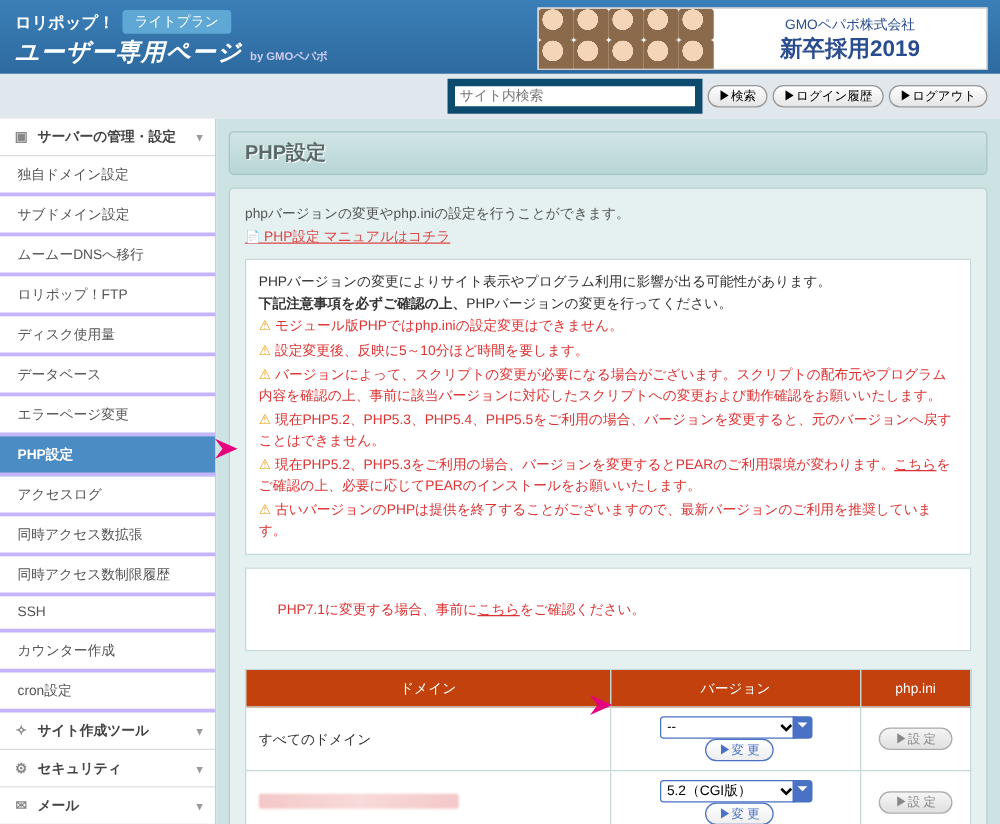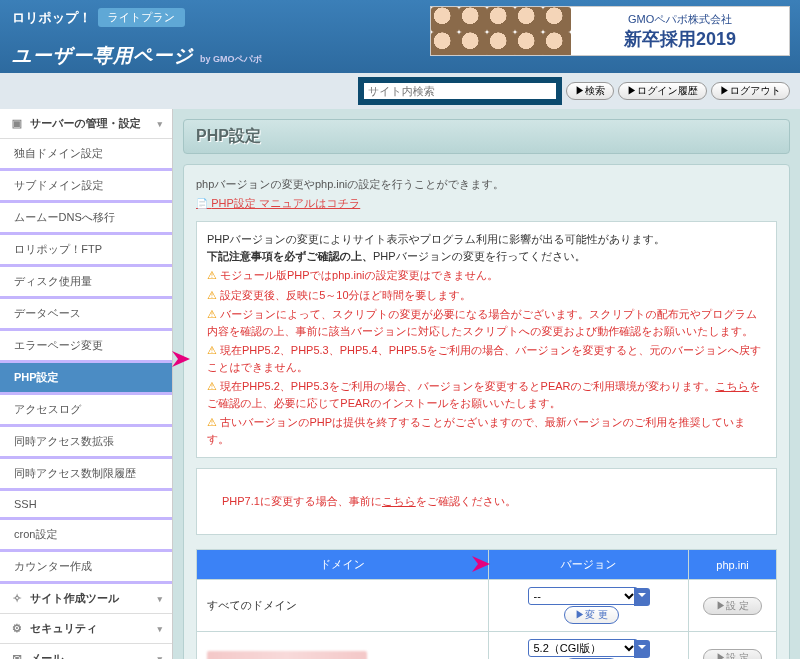--- a/index.html
+++ b/index.html
@@ -2,21 +2,21 @@
 <html><head>
 <meta charset="utf-8">
 <style>
 *{box-sizing:border-box;margin:0;padding:0;font-family:"Hiragino Kaku Gothic Pro","Meiryo",sans-serif}
 body{background:#e8f0f0;font-size:11px;color:#333}
 .page{width:800px;margin:0 auto;background:#fff}
 .header{background:linear-gradient(#3b7fb8,#2d6a9f);padding:8px 12px 4px;position:relative}
 .logo-area{display:flex;align-items:center;gap:6px}
 .logo{color:#fff;font-size:13px;font-weight:bold}
 .plan-badge{background:#5fa8d6;color:#fff;padding:2px 10px;border-radius:3px;font-size:11px}
-.subtitle{color:#fff;font-size:19px;font-weight:bold;font-style:italic;margin-top:16px;letter-spacing:1px}
+.subtitle{color:#fff;font-size:19px;font-weight:bold;font-style:italic;margin-top:2px;letter-spacing:1px}
 .subtitle-small{font-size:9px;color:#cce;font-style:normal;letter-spacing:0}
 .banner{position:absolute;right:10px;top:6px;width:360px;height:50px;background:#fff;border:1px solid #ccc;display:flex;align-items:center;overflow:hidden}
 .banner-faces{width:140px;height:100%;display:flex;flex-wrap:wrap}
 .face{width:28px;height:25px;background:radial-gradient(circle at 40% 35%,#f4d5b8 35%,#8a6a4a 36%);border-radius:3px;margin:0}
 .banner-text{flex:1;text-align:center}
 .banner-text .company{font-size:11px;color:#2a4d8f}
 .banner-text .title{font-size:18px;color:#2a4d8f;font-weight:bold}
 .topbar{background:#e0e8ee;padding:4px 10px;display:flex;justify-content:flex-end;gap:4px;align-items:center}
 .search-input{width:204px;padding:2px 4px;border:6px solid #0c4a6e;font-size:11px}
 .btn-small{background:linear-gradient(#fff,#e5e5e5);border:1px solid #999;border-radius:10px;padding:1px 8px;font-size:10px;cursor:pointer}
@@ -36,21 +36,21 @@
 .manual-link::before{content:"📄 ";font-size:10px}
 .warning-box{background:#fff;border:1px solid #c5d8d8;padding:10px;margin-top:10px;font-size:11px}
 .warning-head{color:#333;margin-bottom:2px}
 .warning-head strong{font-weight:bold}
 .warn-line{color:#d33;padding-left:0;margin-top:3px;line-height:1.5}
 .warn-line::before{content:"⚠ ";color:#e90}
 .warn-line a{color:#d33;text-decoration:underline}
 .note-box{background:#fff;border:1px solid #c5d8d8;padding:25px;margin-top:10px;font-size:11px;color:#d33}
 .note-box a{color:#d33;text-decoration:underline}
 .table{width:100%;margin-top:14px;border-collapse:collapse;background:#fff;font-size:11px}
-.table th{background:#3b82f6;color:#fff;padding:7px;text-align:center;border:1px solid #c5d8d8;font-weight:normal}
+.table th{background:#c2410c;color:#fff;padding:7px;text-align:center;border:1px solid #c5d8d8;font-weight:normal}
 .table td{padding:7px 10px;border:1px solid #c5d8d8;vertical-align:middle}
 .table td.version-cell{text-align:center}
 .blurred{display:inline-block;width:160px;height:12px;background:linear-gradient(90deg,#f4c8c8,#f8dada,#f4c8c8);border-radius:2px;filter:blur(1px)}
 .domain-link{color:#d44;text-decoration:underline}
 select.ver{width:110px;padding:1px;border:1px solid #4a72c4;border-radius:3px;background:#fff;font-size:11px}
 .sel-arrow{display:inline-block;width:16px;height:18px;background:#4a72c4;border-radius:0 3px 3px 0;vertical-align:middle;margin-left:-4px;position:relative}
 .sel-arrow::after{content:"";position:absolute;top:5px;left:4px;border:4px solid transparent;border-top-color:#fff}
 .btn-change{background:linear-gradient(#fff,#eee);border:1px solid #4a72c4;border-radius:10px;padding:1px 10px;font-size:10px;color:#4a72c4;cursor:pointer;margin-left:6px}
 .btn-set{background:linear-gradient(#f5f5f5,#e0e0e0);border:1px solid #aaa;border-radius:10px;padding:1px 12px;font-size:10px;color:#888;cursor:pointer}
 .highlight-row{outline:2px solid #e6007e;outline-offset:-1px}
@@ -112,22 +112,22 @@
       <div class="side-item">ムームーDNSへ移行</div>
       <div class="side-item">ロリポップ！FTP</div>
       <div class="side-item">ディスク使用量</div>
       <div class="side-item">データベース</div>
       <div class="side-item">エラーページ変更</div>
       <div class="side-item active">PHP設定</div>
       <div class="side-item">アクセスログ</div>
       <div class="side-item">同時アクセス数拡張</div>
       <div class="side-item">同時アクセス数制限履歴</div>
       <div class="side-item">SSH</div>
+      <div class="side-item">カウンター作成</div>
       <div class="side-item">cron設定</div>
-      <div class="side-item">カウンター作成</div>
       <div class="side-section header-item">
         <span class="icon">✧</span>
         <span>サイト作成ツール</span>
           <span class="chev">▾</span>
       </div>
       <div class="side-section header-item">
         <span class="icon">⚙</span>
         <span>セキュリティ</span>
           <span class="chev">▾</span>
       </div>

